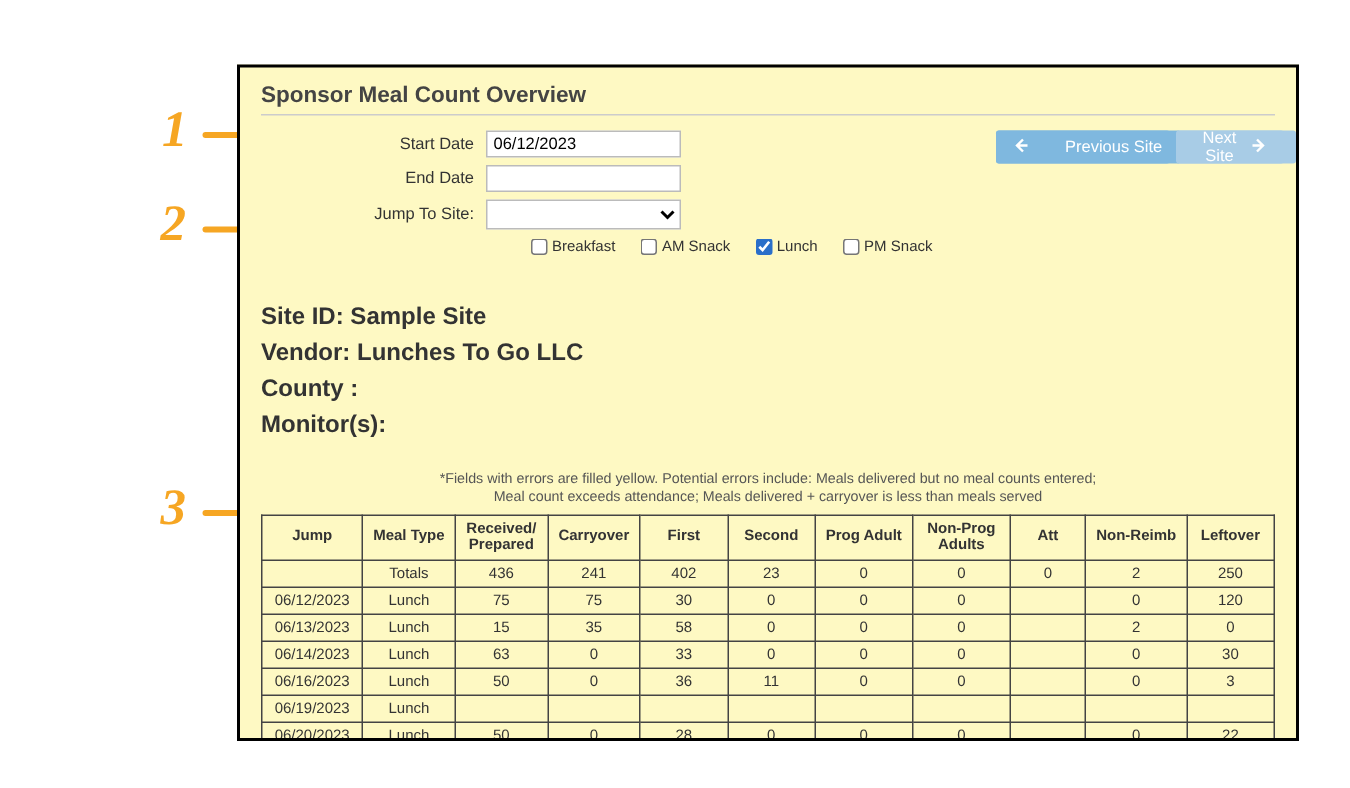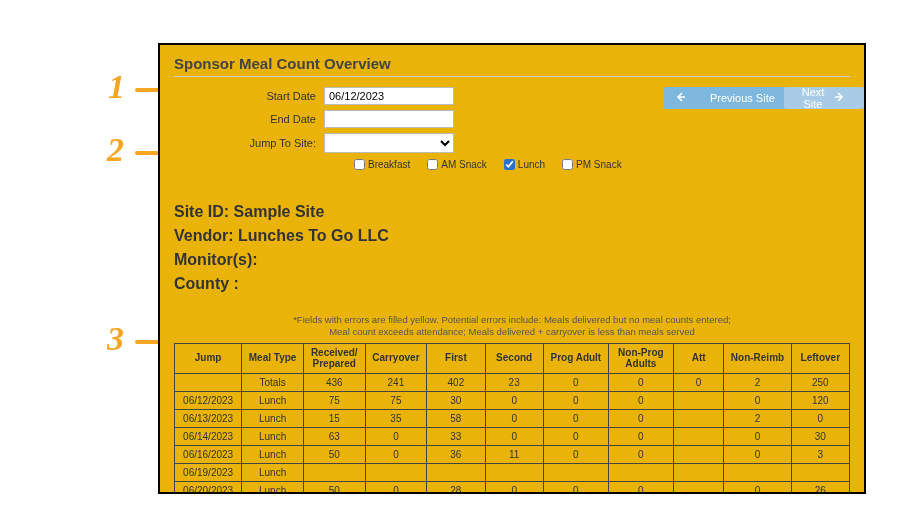--- a/index.html
+++ b/index.html
@@ -35,21 +35,21 @@
   }
 
   
   .window {
     position: absolute;
     left: 158px;
     top: 43px;
     width: 708px;
     height: 451px;
     border: 2px solid #000;
-    background: #eab308;
+    background: #fef9c3;
     overflow: hidden;
   }
   .win-inner { padding: 10px 14px 0 14px; font-size: 11px; color: #333; }
 
   .title {
     font-size: 15px;
     font-weight: 700;
     color: #444;
     margin-bottom: 4px;
   }
@@ -200,22 +200,22 @@
           <label>
             <input type="checkbox" style="">
             <span>PM Snack</span>
           </label>
         </div>
       </div>
 
       <div class="info-block">
         <div><b>Site ID:</b> <b>Sample Site</b></div>
         <div><b>Vendor:</b> <b>Lunches To Go LLC</b></div>
+        <div><b>County :</b> <span></span></div>
         <div><b>Monitor(s):</b> <span></span></div>
-        <div><b>County :</b> <span></span></div>
       </div>
 
       <div class="footnote">
         <div>*Fields with errors are filled yellow. Potential errors include: Meals delivered but no meal counts entered;</div>
         <div>Meal count exceeds attendance; Meals delivered + carryover is less than meals served</div>
       </div>
 
       <table class="data">
         <colgroup>
           <col style="width:60px">
@@ -328,20 +328,20 @@
               <td>06/20/2023</td>
               <td>Lunch</td>
               <td>50</td>
               <td>0</td>
               <td>28</td>
               <td>0</td>
               <td>0</td>
               <td>0</td>
               <td></td>
               <td>0</td>
-              <td>26</td>
+              <td>22</td>
             </tr>
           </tbody>
       </table>
 
     </div>
   </div>
 </div>
 
 </body></html>

